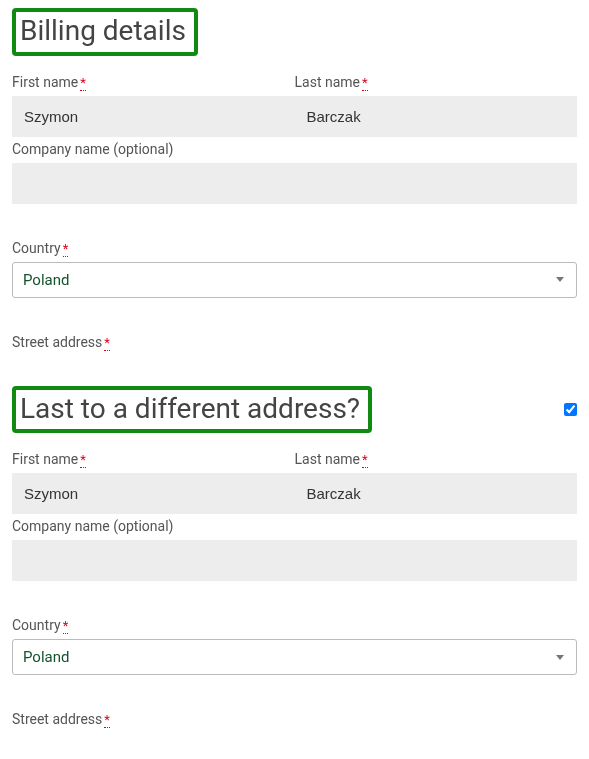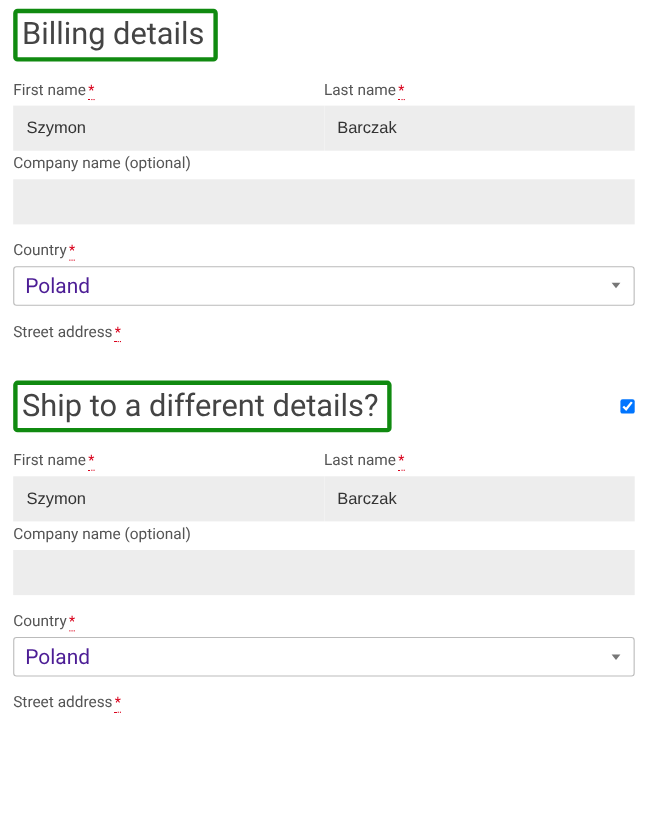--- a/index.html
+++ b/index.html
@@ -23,21 +23,21 @@
     }
     .heading-row {
       display: flex;
       align-items: center;
       justify-content: space-between;
       margin-bottom: 18px;
     }
     .heading-row .section-heading { margin-bottom: 0; }
     .row { display: flex; margin-bottom: 4px; }
     .col { flex: 1; }
-    .full { width: 100%; margin-bottom: 16px; }
+    .full { width: 100%; margin-bottom: 36px; }
     label.field-label {
       display: block;
       font-size: 14px;
       color: #555;
       margin-bottom: 6px;
     }
     .req {
       color: #d9001b;
       border-bottom: 1px dotted #d9001b;
       margin-left: 2px;
@@ -58,21 +58,21 @@
       width: 100%;
       border: 1px solid #bbb;
       border-radius: 3px;
       background: #fff;
       height: 36px;
       display: flex;
       align-items: center;
       padding: 0 10px;
       cursor: pointer;
     }
-    .select-value { font-size: 19px; color: #4c1d95; flex: 1; }
+    .select-value { font-size: 15px; color: #14532d; flex: 1; }
     .select-arrow {
       width: 0; height: 0;
       border-left: 4px solid transparent;
       border-right: 4px solid transparent;
       border-top: 5px solid #777;
       margin-right: 2px;
     }
     .checkbox {
       width: 13px; height: 13px;
     }
@@ -120,21 +120,21 @@
 <div class="full street-label">
   <label class="field-label">
     <span>Street address</span><span class="req">*</span>
   </label>
 </div>
 
 <div class="section-gap"></div>
 
 
 <div class="heading-row">
-  <h3 class="section-heading">Ship to a different details?</h3>
+  <h3 class="section-heading">Last to a different address?</h3>
   <input type="checkbox" class="checkbox" checked="" style="">
 </div>
 
 <div class="row">
   <div class="col">
     <label class="field-label">
       <span>First name</span><span class="req">*</span>
     </label>
     <input type="text" class="text-input short" value="Szymon" style="">
   </div>

